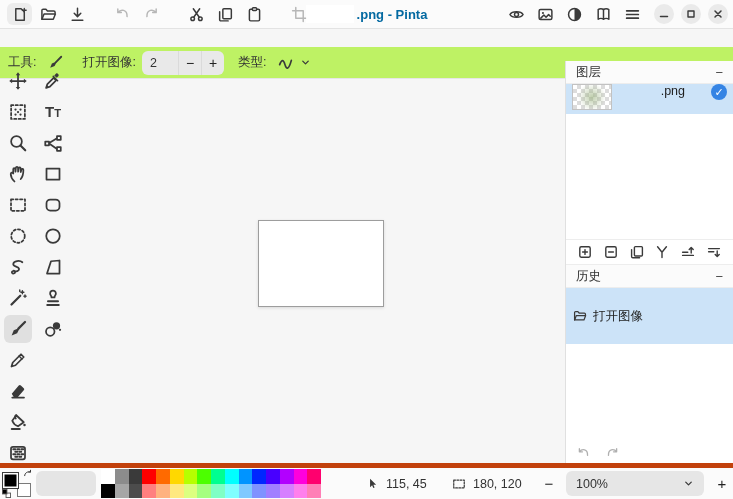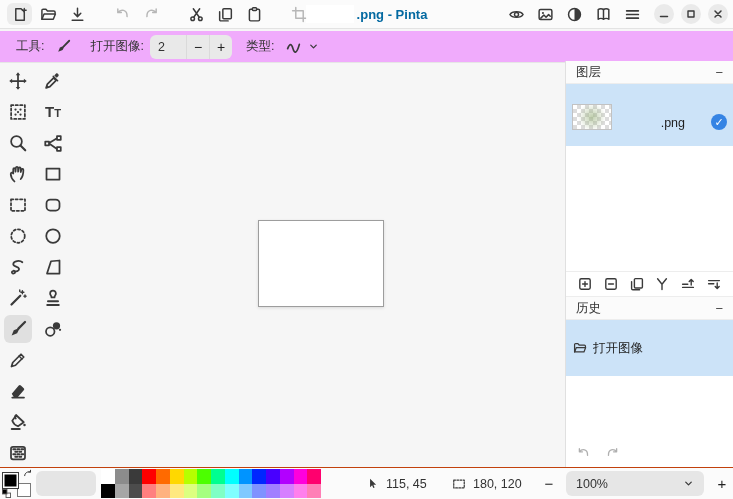--- a/index.html
+++ b/index.html
@@ -18,23 +18,23 @@
   .tb-btn.disabled{opacity:.35}
   .tb-gap{width:16px;flex:0 0 auto}
   .tb-title{position:absolute;left:50%;transform:translateX(-50%);display:flex;
             align-items:center;gap:3px;font-weight:bold;font-size:13px;color:#0369a1;white-space:nowrap}
   .filename-box{width:48px;height:18px;background:#ffffff;display:inline-block}
   .tb-right{margin-left:auto;display:flex;align-items:center}
   .win-btn{width:20px;height:20px;border-radius:50%;background:#eaeaea;display:flex;
            align-items:center;justify-content:center;margin-left:7px;flex:0 0 auto}
 
   
-  .toolbar{position:absolute;top:31px;left:0;right:0;height:32px;background:#f0abfc;
+  .toolbar{position:absolute;top:47px;left:0;right:0;height:32px;background:#bef264;
            border-bottom:1px solid #e6e6e6;display:flex;align-items:center;
-           padding:0 16px;box-sizing:border-box;color:#333}
+           padding:0 8px;box-sizing:border-box;color:#333}
   .tb-label{margin-right:6px}
   .mini-btn{width:26px;height:24px;display:flex;align-items:center;justify-content:center;border-radius:6px}
   .spinbox{display:flex;align-items:center;background:#e9e9e9;border-radius:6px;height:24px;
            margin-right:14px;overflow:hidden}
   .spin-val{width:28px;padding-left:8px}
   .spin-btn{width:22px;height:24px;display:flex;align-items:center;justify-content:center;
             font-size:14px;color:#222;border-left:1px solid #dadada}
   .dropdown{display:flex;align-items:center;background:#e9e9e9;border-radius:6px;height:24px;
             padding:0 9px;margin-right:12px;gap:12px}
 
@@ -49,41 +49,41 @@
   
   .canvas{position:absolute;left:258px;top:220px;width:124px;height:85px;background:#ffffff;
           border:1px solid #9d9d9d;box-shadow:0 1px 3px rgba(0,0,0,.12)}
 
   
   .right-panel{position:absolute;top:61px;right:0;width:168px;bottom:31px;background:#fff;
                border-left:1px solid #e0e0e0;box-sizing:border-box;display:flex;flex-direction:column}
   .panel-header{height:22px;flex:0 0 22px;display:flex;align-items:center;justify-content:space-between;
                 padding:0 10px;color:#333;background:#fbfbfb;border-bottom:1px solid #ededed}
   .collapse{color:#444;font-size:13px}
-  .layer-row{height:30px;flex:0 0 30px;background:#cce3f8;display:flex;align-items:flex-end;
-             padding:16px 6px}
+  .layer-row{height:30px;flex:0 0 30px;background:#cce3f8;display:flex;align-items:flex-start;
+             padding:0 6px}
   .layer-thumb{width:40px;height:26px;border:1px solid #c2c2c2;box-sizing:border-box;
      background-image:
        radial-gradient(circle at 50% 50%, rgba(150,175,120,.6), rgba(150,175,120,0) 62%),
        conic-gradient(#dcdcdc 0 25%, #fff 0 50%, #dcdcdc 0 75%, #fff 0);
      background-size:100% 100%, 8px 8px}
   .layer-name{margin-left:auto;margin-right:26px;color:#1f1f1f}
   .checkbox{width:16px;height:16px;border-radius:50%;background:#3584e4;color:#fff;display:flex;
             align-items:center;justify-content:center;font-size:11px;line-height:1}
   .layer-space{flex:0 0 125px;background:#fff}
   .layer-buttons{flex:0 0 24px;display:flex;align-items:center;justify-content:space-between;
                  padding:0 9px;border-top:1px solid #ededed;border-bottom:1px solid #ededed}
   .lp-btn{width:20px;height:20px;display:flex;align-items:center;justify-content:center}
   .history-row{flex:0 0 20px;background:#cce3f8;display:flex;align-items:center;gap:6px;padding:18px 7px;color:#1f1f1f}
   .history-space{flex:1 1 auto}
   .history-nav{flex:0 0 30px;display:flex;align-items:center;gap:14px;padding:0 10px;opacity:.4}
 
   
   .statusbar{position:absolute;left:0;right:0;bottom:0;height:31px;background:#fbfbfb;
-             border-top:1px solid #c2410c;color:#333}
+             border-top:5px solid #c2410c;color:#333}
   .color-widget{position:absolute;left:2px;top:2px;width:31px;height:27px}
   .secondary-swatch{position:absolute;right:2px;bottom:0;width:14px;height:14px;background:#fff;
                     border:1.5px solid #7a7a7a;box-sizing:border-box}
   .primary-swatch{position:absolute;left:0;top:2px;width:17px;height:17px;background:#000;
                   border:1.5px solid #3c3c3c;box-shadow:inset 0 0 0 1.5px #fff;box-sizing:border-box}
   .swap-icon{position:absolute;right:0;top:-1px}
   .reset-icon{position:absolute;left:0;bottom:-1px}
   .recent-colors{position:absolute;left:36px;top:3px;width:60px;height:25px;background:#e5e5e5;border-radius:6px}
   .palette-grid{position:absolute;left:101px;top:1px;display:grid;
                 grid-template-columns:repeat(16,13.75px);grid-auto-rows:14.5px}

